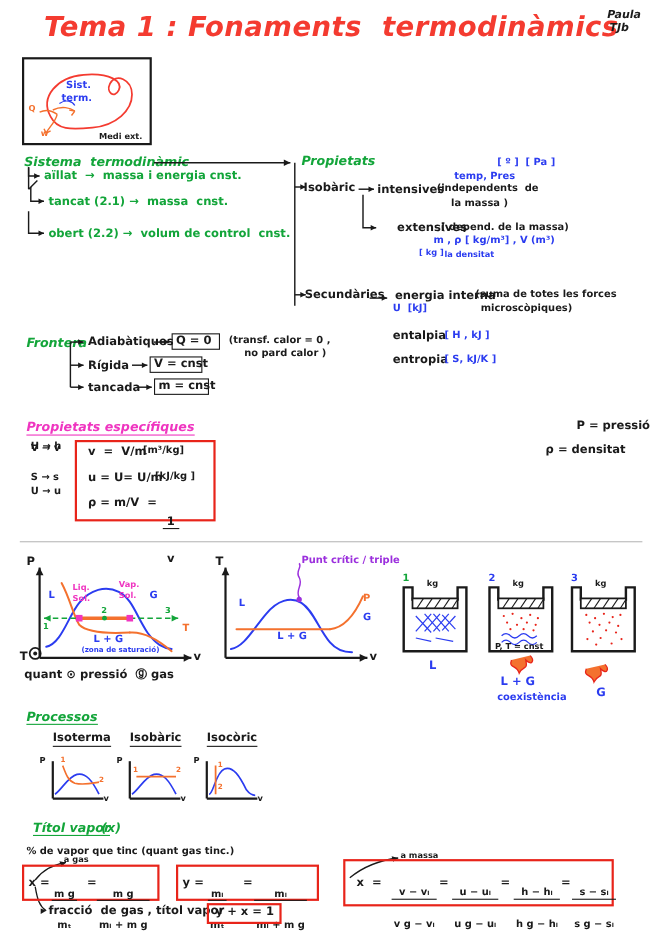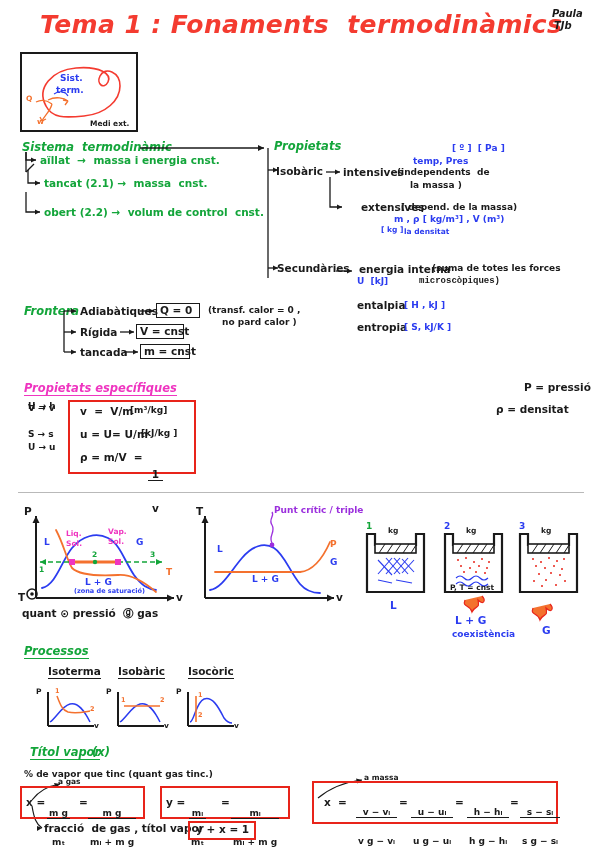--- a/index.html
+++ b/index.html
@@ -104,21 +104,21 @@
   <div class="t b blk" style="left:345px;top:202px;margin-left:16px;">extensives</div>
   <div class="t s blk" style="left:401px;top:203px;">( depend. de la massa)</div>
   <div class="t s blu" style="left:394px;top:215px;">m , ρ [ kg/m³] , V (m³)</div>
   <div class="t xs blu" style="left:381px;top:226px;">[ kg ]</div>
   <div class="t xs blu" style="left:404px;top:228px;">la densitat</div>
 
   <div class="t b blk" style="left:277px;top:263px;">Secundàries</div>
   <div class="t b blk" style="left:359px;top:264px;text-align:right;">energia interna</div>
   <div class="t s blu" style="left:357px;top:277px;">U  [kJ]</div>
   <div class="t s blk" style="left:432px;top:264px;">(suma de totes les forces</div>
-  <div class="t s blk" style="left:419px;top:277px;font-family:Liberation Mono, monospace;">microscòpiques)</div>
+  <div class="t s blk" style="left:437px;top:277px;">microscòpiques)</div>
 
   <div class="t b blk" style="left:357px;top:300px;">entalpia</div>
   <div class="t s blu" style="left:404px;top:301px;">[ H , kJ ]</div>
   <div class="t b blk" style="left:357px;top:322px;">entropia</div>
   <div class="t s blu" style="left:404px;top:323px;">[ S, kJ/K ]</div>
 
   <div class="t h-sec grn" style="left:24px;top:305px;">Frontera</div>
 
   <svg width="600" height="848" style="pointer-events:none">
     <path d="M64 311 L64 352" stroke="#1a1a1a" stroke-width="1.3" fill="none"></path>

